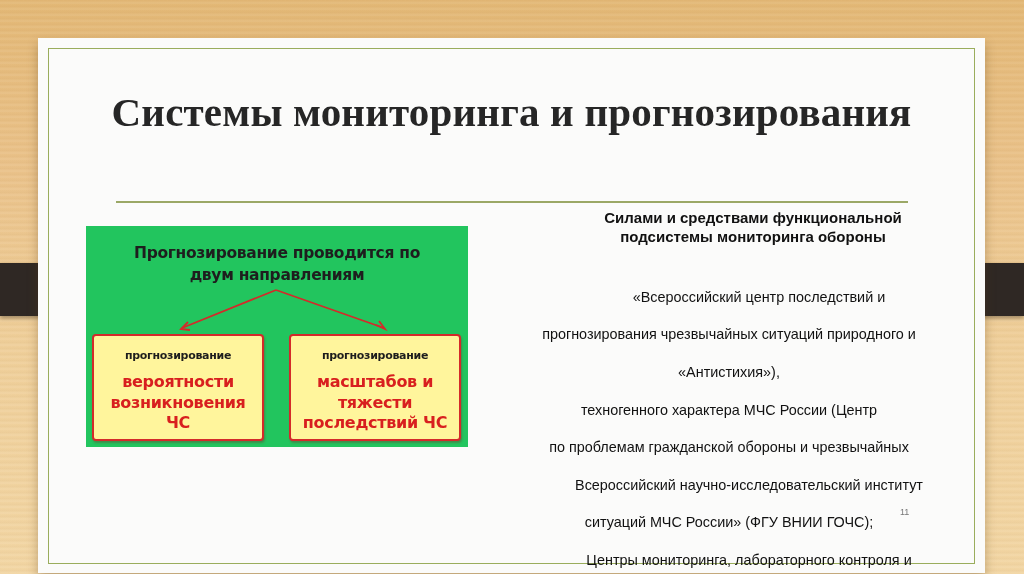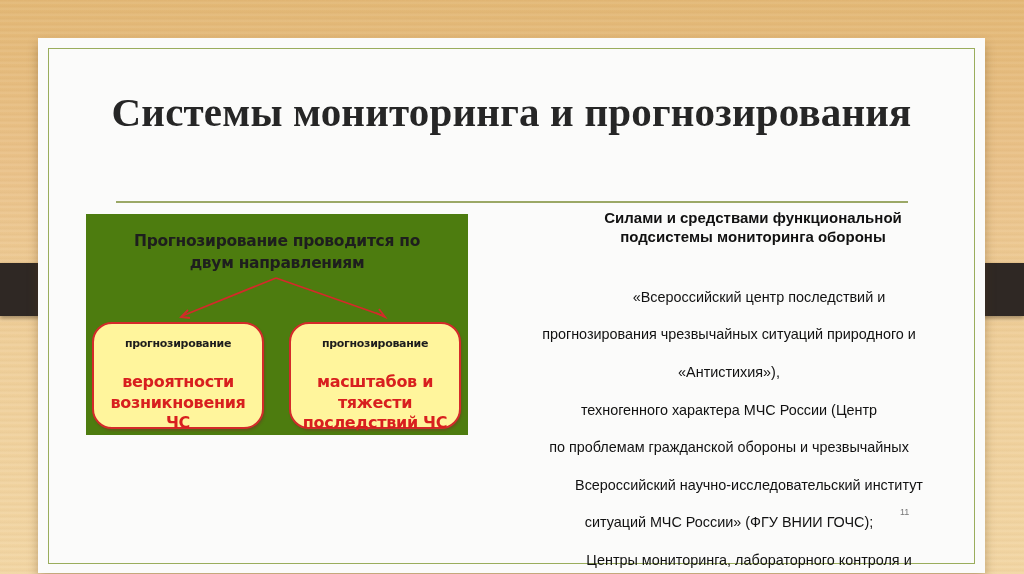--- a/index.html
+++ b/index.html
@@ -29,44 +29,44 @@
     }
     .title {
       position: absolute; left: 0; width: 100%; top: 48px; text-align: center;
       font-family: "Liberation Serif", serif; font-weight: bold; color: #262626;
       font-size: 41px; line-height: 52px; letter-spacing: 0.2px;
     }
     .sep {
       position: absolute; left: 78px; width: 792px; top: 163px; height: 2px; background: #9ba866;
     }
     .panel {
-      position: absolute; left: 48px; top: 176px; width: 382px; height: 221px;
-      background: #4d7c0f;
+      position: absolute; left: 48px; top: 188px; width: 382px; height: 221px;
+      background: #22c55e;
     }
     .panel-heading {
       position: absolute; left: 0; width: 100%; top: 16px; text-align: center;
       font-family: "DejaVu Sans", sans-serif; font-weight: bold; font-size: 15.5px; line-height: 22px; color: #1e1e1e;
       letter-spacing: -0.3px;
     }
     .arrows { position: absolute; left: 0; top: 0; }
     .box {
       position: absolute; top: 108px; width: 172px; height: 107px;
-      background: #fff59c; border: 2.5px solid #d42a2a; border-radius: 20px;
+      background: #fff59c; border: 2.5px solid #d42a2a; border-radius: 4px;
       box-shadow: 1px 2px 2px rgba(120,40,40,0.35);
       text-align: center; box-sizing: border-box; padding-top: 12px;
     }
     .box.left { left: 6px; }
     .box.right { left: 203px; }
     .box-small {
       font-family: "DejaVu Sans", sans-serif; font-weight: bold; font-size: 11px; color: #1d1d1d; letter-spacing: -0.3px;
       line-height: 16px;
     }
     .box-big {
       font-family: "DejaVu Sans", sans-serif; font-weight: bold; font-size: 16px; color: #d81f1f; line-height: 20.5px;
-      margin-top: 20px; letter-spacing: -0.3px;
+      margin-top: 8px; letter-spacing: -0.3px;
     }
     .right-col {
       position: absolute; left: 456px; width: 470px; top: 170px; text-align: center; color: #111;
       font-family: "Liberation Sans", sans-serif;
     }
     .lead {
       font-weight: bold; font-size: 15px; line-height: 19px; padding-left: 48px;
     }
     .body-text {
       font-size: 14.4px; line-height: 18.8px; margin-top: 23px; white-space: pre-line;

